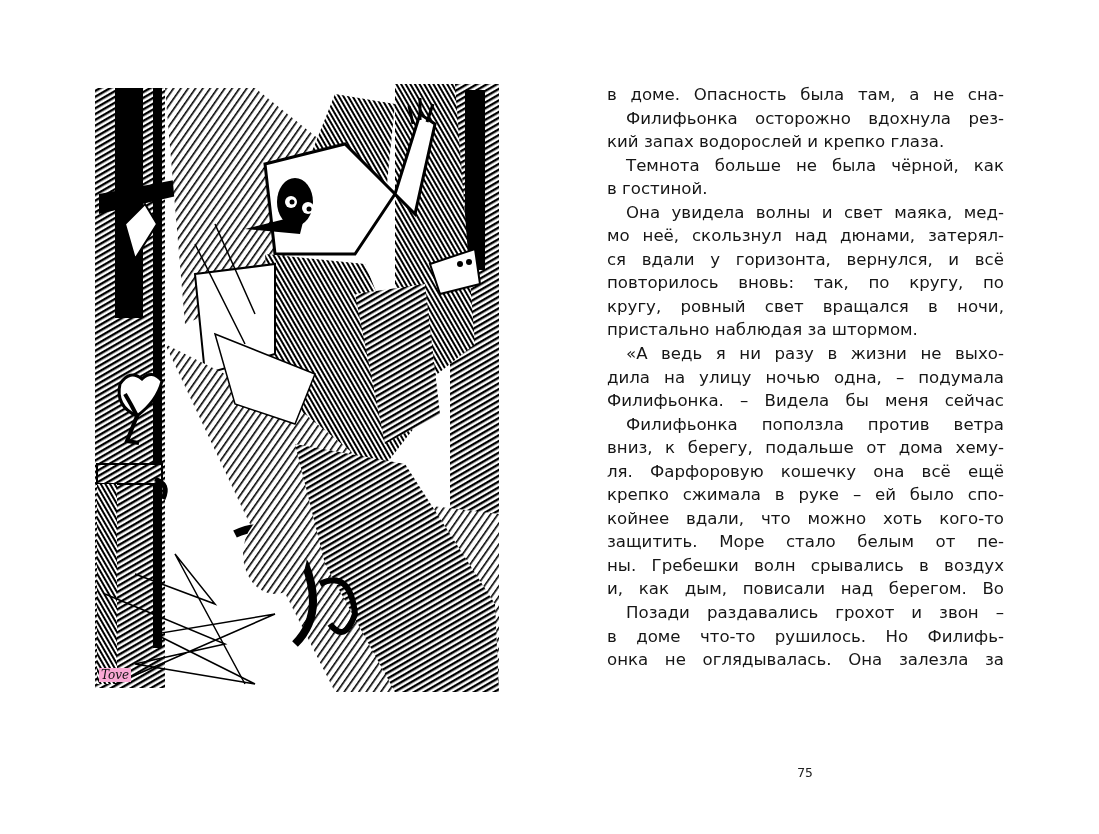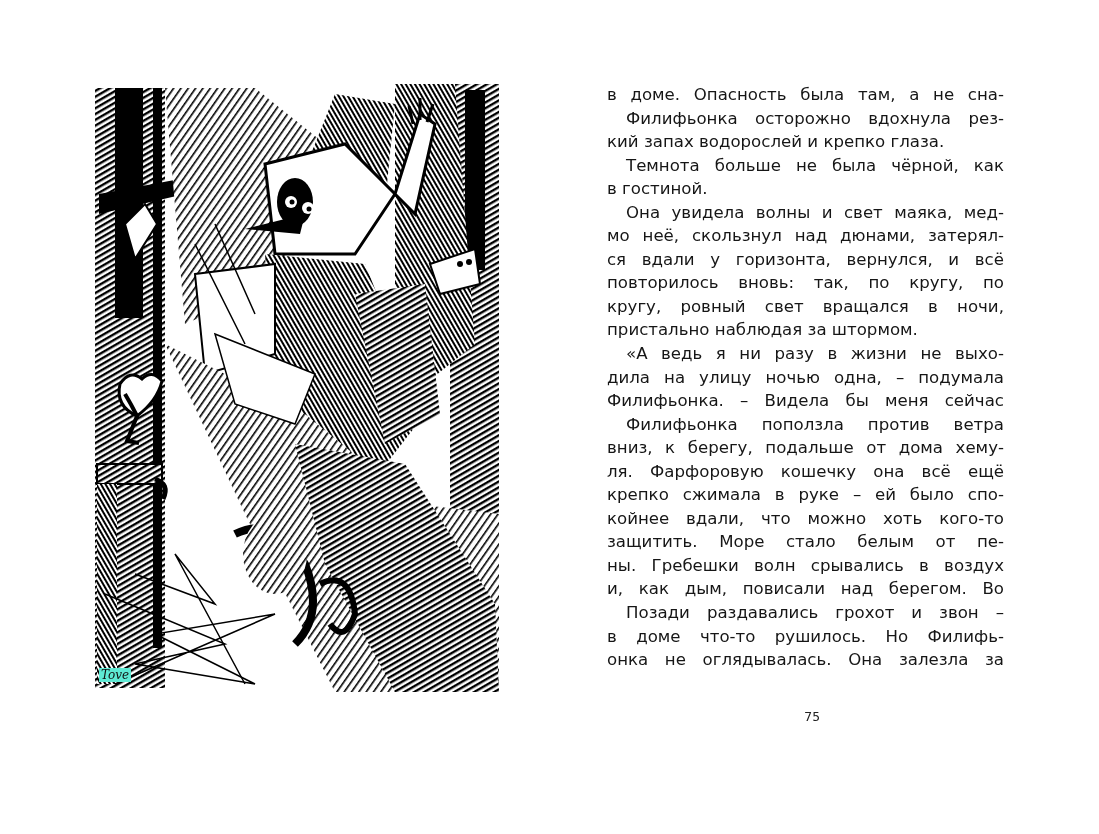--- a/index.html
+++ b/index.html
@@ -6,35 +6,35 @@
     body { width: 1099px; height: 834px; position: relative; overflow: hidden; }
     .spread { position: absolute; left: 0; top: 0; width: 1099px; height: 834px; background: #fff; }
     .illustration {
       position: absolute; left: 95px; top: 84px; width: 404px; height: 608px;
       background: #fff; overflow: hidden;
     }
     .illustration svg { width: 100%; height: 100%; display: block; }
     .signature {
       position: absolute; left: 4px; bottom: 10px;
       font-family: "DejaVu Serif", serif; font-style: italic; font-size: 12px; color: #111;
-      background: #5eead4; padding: 0 2px;
+      background: #f9a8d4; padding: 0 2px;
     }
     .text-col {
       position: absolute; left: 607px; top: 83px; width: 397px;
       font-family: "DejaVu Sans", sans-serif; font-size: 16.6px; color: #161616;
     }
     .line {
       height: 23.55px; line-height: 23.55px; white-space: nowrap;
       display: flex; justify-content: space-between;
     }
     .line.last { justify-content: flex-start; }
     .line.last span + span { margin-left: 0.32em; }
     .line.indent { padding-left: 19px; }
     .page-number {
-      position: absolute; left: 790px; top: 709px; width: 30px; text-align: right;
+      position: absolute; left: 790px; top: 765px; width: 30px; text-align: center;
       font-family: "DejaVu Sans Mono", monospace; font-size: 13px; color: #222;
     }
   </style>
 </head>
 <body>
 
 <div class="spread">
 
   <div class="illustration">
     <svg viewBox="0 0 404 608" preserveAspectRatio="none">

